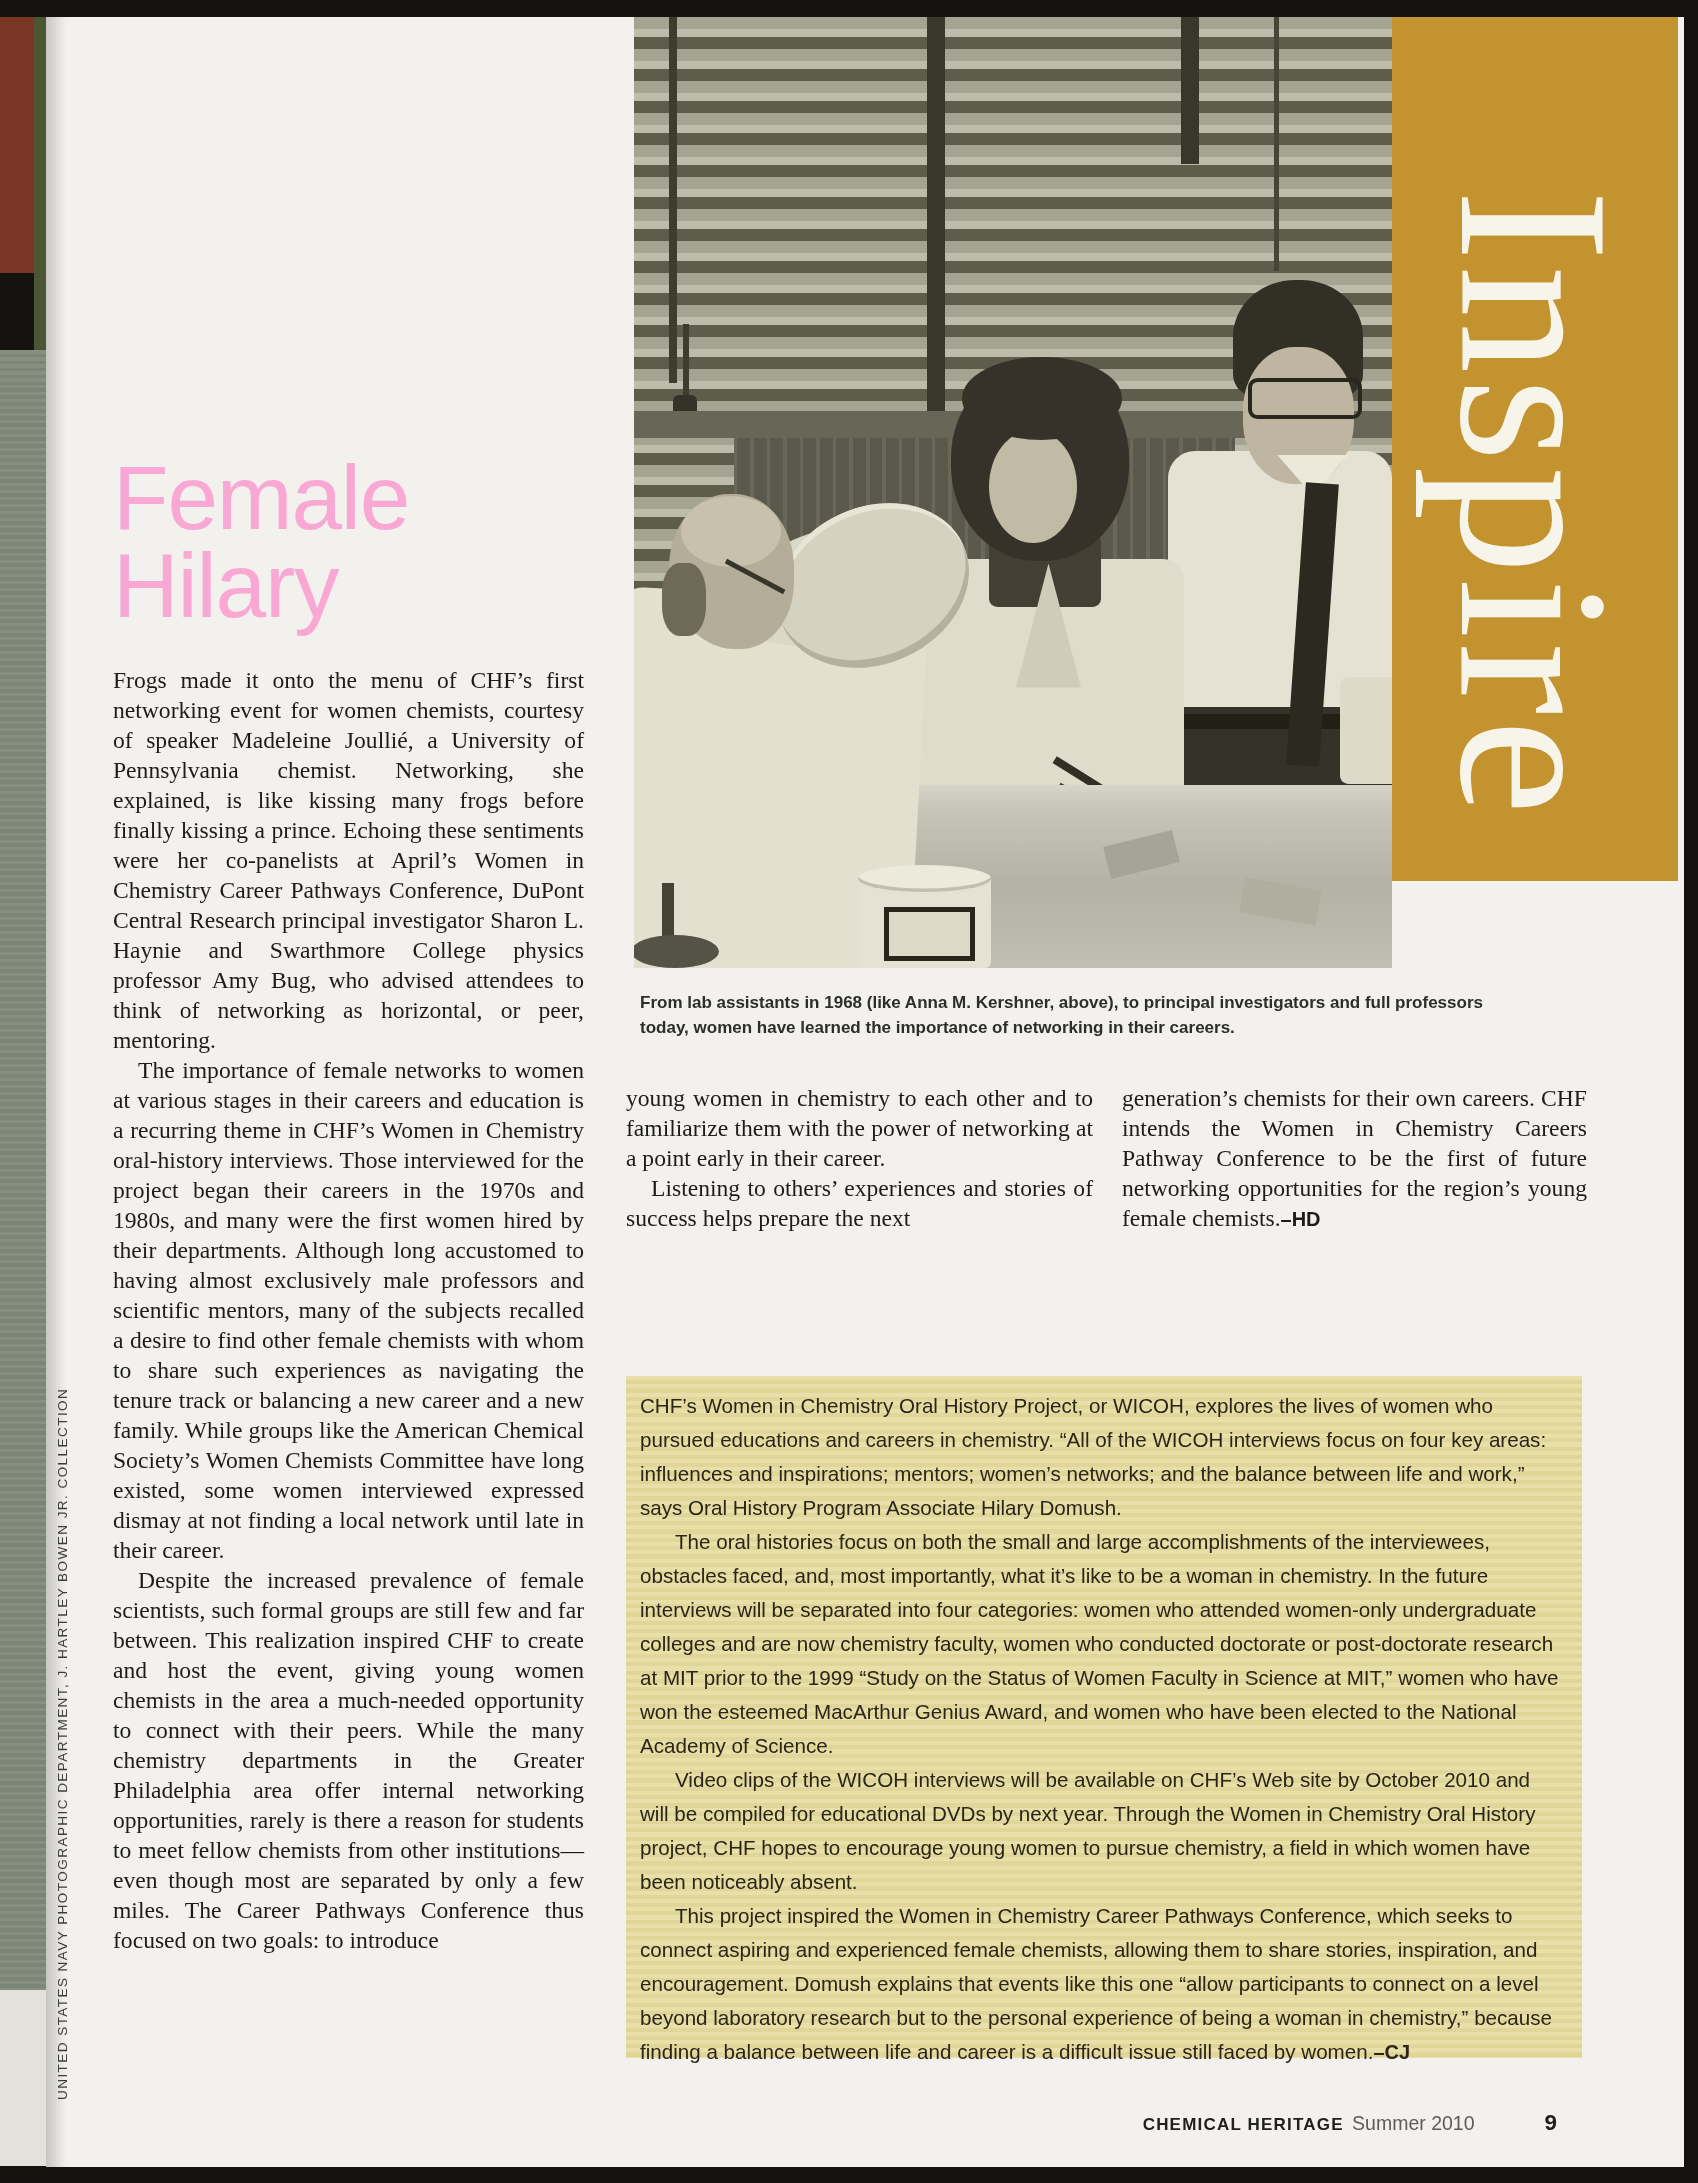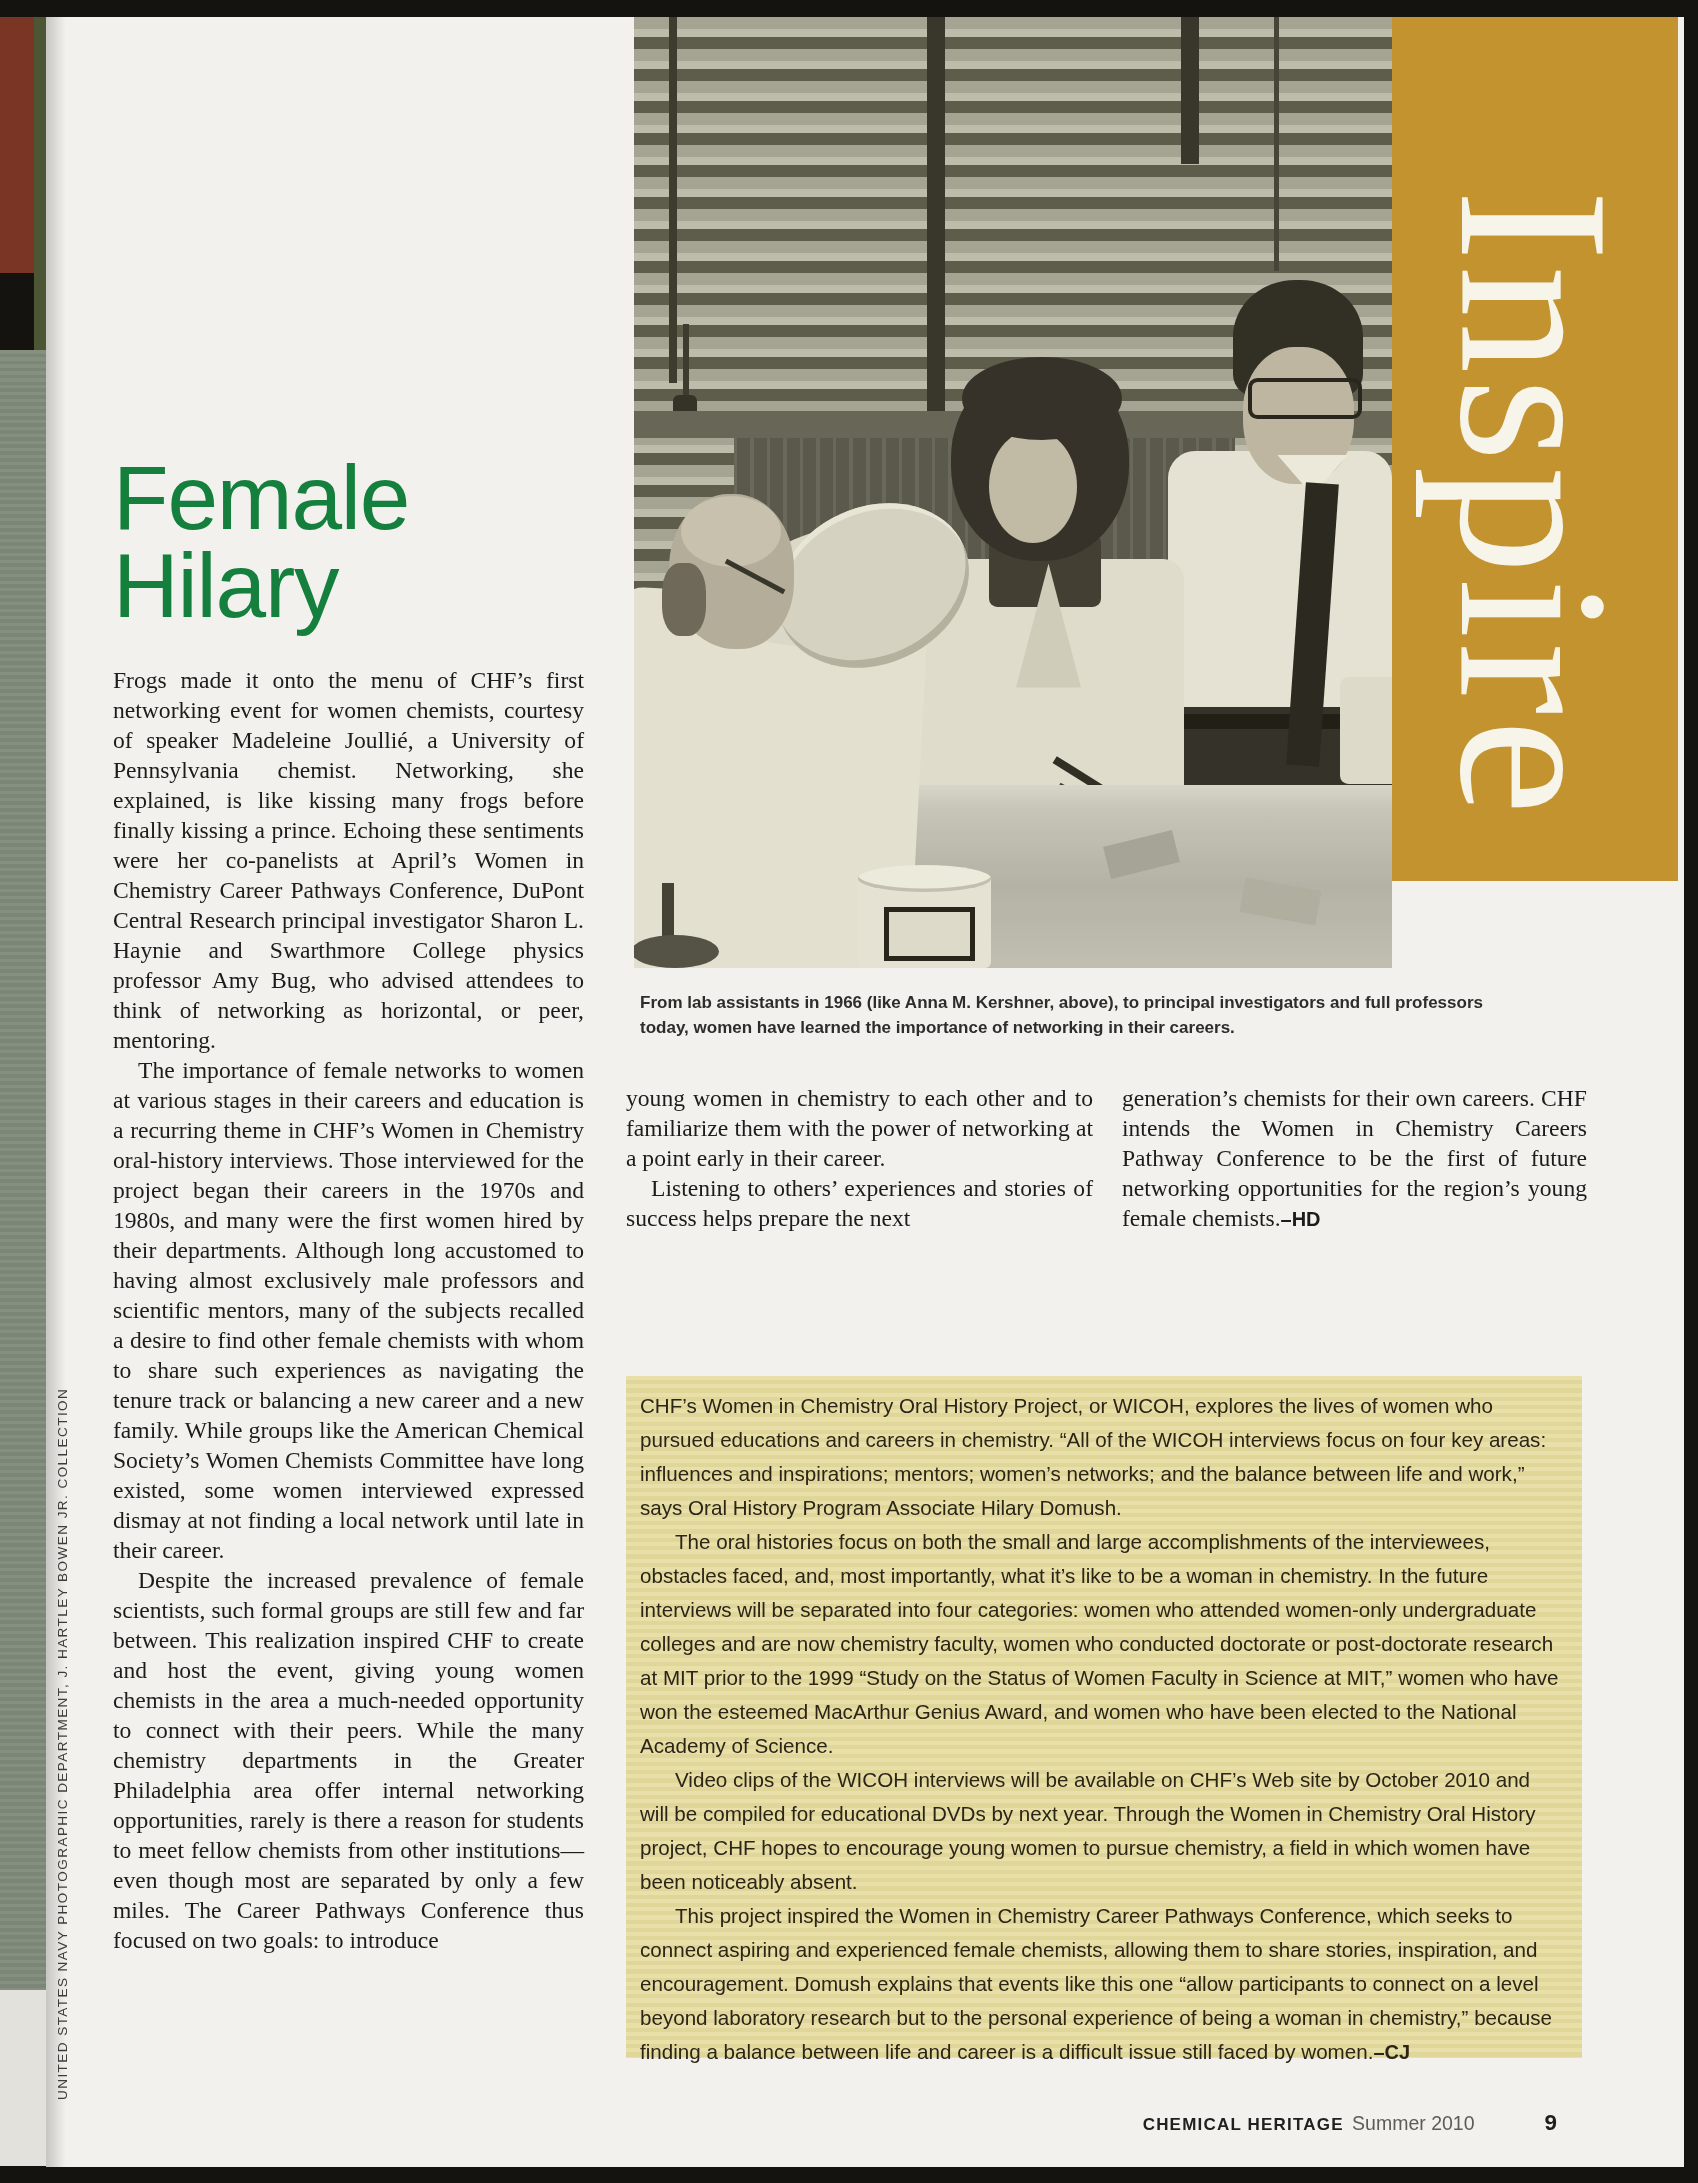--- a/index.html
+++ b/index.html
@@ -11,21 +11,21 @@
     background:linear-gradient(90deg,rgba(0,0,0,.18),rgba(0,0,0,0));}
   
   .strip-maroon{position:absolute;left:0;top:16.5px;width:34px;height:256px;background:#7b3524;}
   .strip-darkgreen{position:absolute;left:0;top:16.5px;width:46px;height:334px;background:#46502f;z-index:-1;}
   .strip-green2{position:absolute;left:34px;top:16.5px;width:12.4px;height:334px;background:#4c5634;}
   .strip-gray{position:absolute;left:0;top:350px;width:46px;height:1640px;
     background:repeating-linear-gradient(180deg,#86907f 0 3.5px,#7b8578 3.5px 7px);}
   .strip-bottom{position:absolute;left:0;top:1990px;width:46px;height:176px;background:#e2e1dc;}
 
   
-  .title{position:absolute;left:113px;top:454px;color:#15803d;font-size:91px;line-height:88px;
+  .title{position:absolute;left:113px;top:454px;color:#f9a8d4;font-size:91px;line-height:88px;
     letter-spacing:-1.2px;font-weight:400;}
   .bodycol{position:absolute;color:#1d1c1a;font-family:"Liberation Serif",serif;
     font-size:23.6px;line-height:30px;text-align:justify;}
   .bodycol p{margin:0;}
   .bodycol p.ind{text-indent:25px;}
   #col1{left:113px;top:665px;width:471px;}
   #col2{left:626px;top:1083px;width:467px;}
   #col3{left:1122px;top:1083px;width:465px;}
   .byline{font-family:"Liberation Sans",sans-serif;font-weight:700;font-size:20px;}
 
@@ -204,21 +204,21 @@
     <div class="ph-can"></div>
     <div class="ph-can-lid"></div>
     <div class="ph-can-label"></div>
     <div class="ph-tint"></div>
   </div>
 
   <div class="banner">
     <span>Inspire</span>
   </div>
 
-  <div class="caption">From lab assistants in 1966 (like Anna M. Kershner, above), to principal investigators and full professors today, women have learned the importance of networking in their careers.</div>
+  <div class="caption">From lab assistants in 1968 (like Anna M. Kershner, above), to principal investigators and full professors today, women have learned the importance of networking in their careers.</div>
 
   <div class="bodycol" id="col2">
     <p>young women in chemistry to each other and to familiarize them with the power of networking at a point early in their career.</p>
     <p class="ind">Listening to others’ experiences and stories of success helps prepare the next</p>
   </div>
   <div class="bodycol" id="col3">
     <p><span>generation’s chemists for their own careers. CHF intends the Women in Chemistry Careers Pathway Conference to be the first of future networking opportunities for the region’s young female chemists.</span><span class="byline">–HD</span></p>
   </div>
 
   <div class="voices-box">

